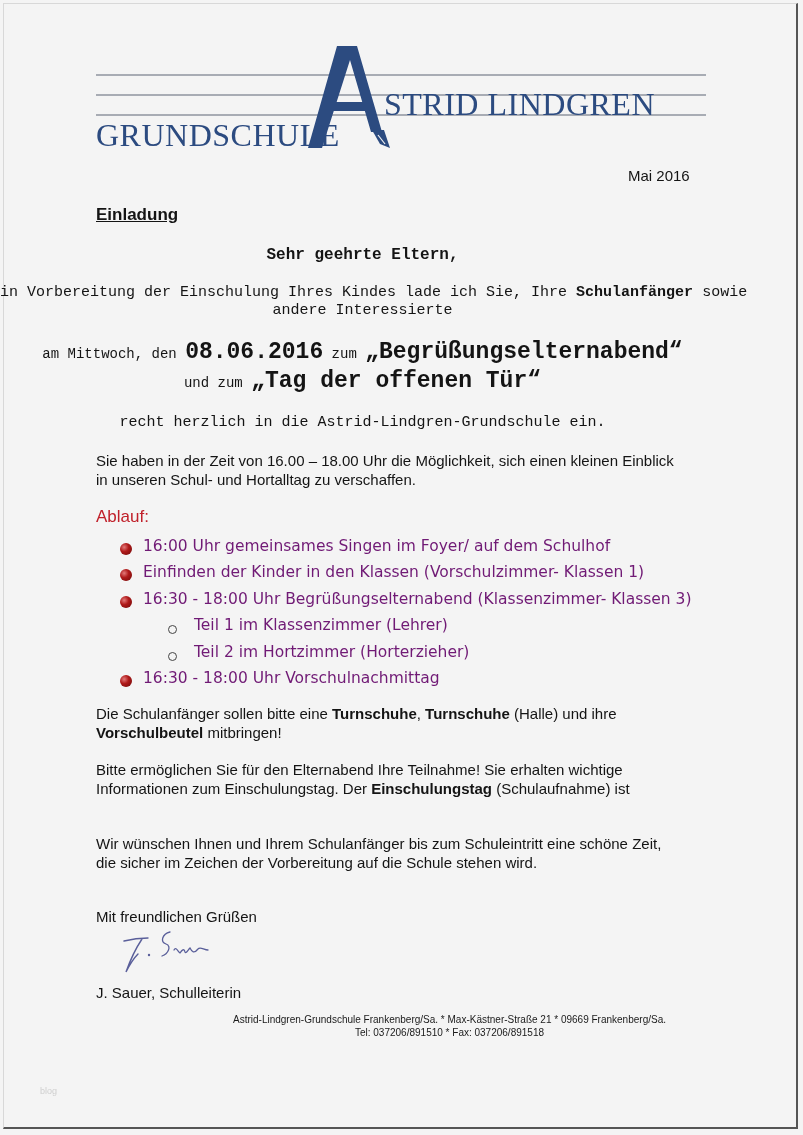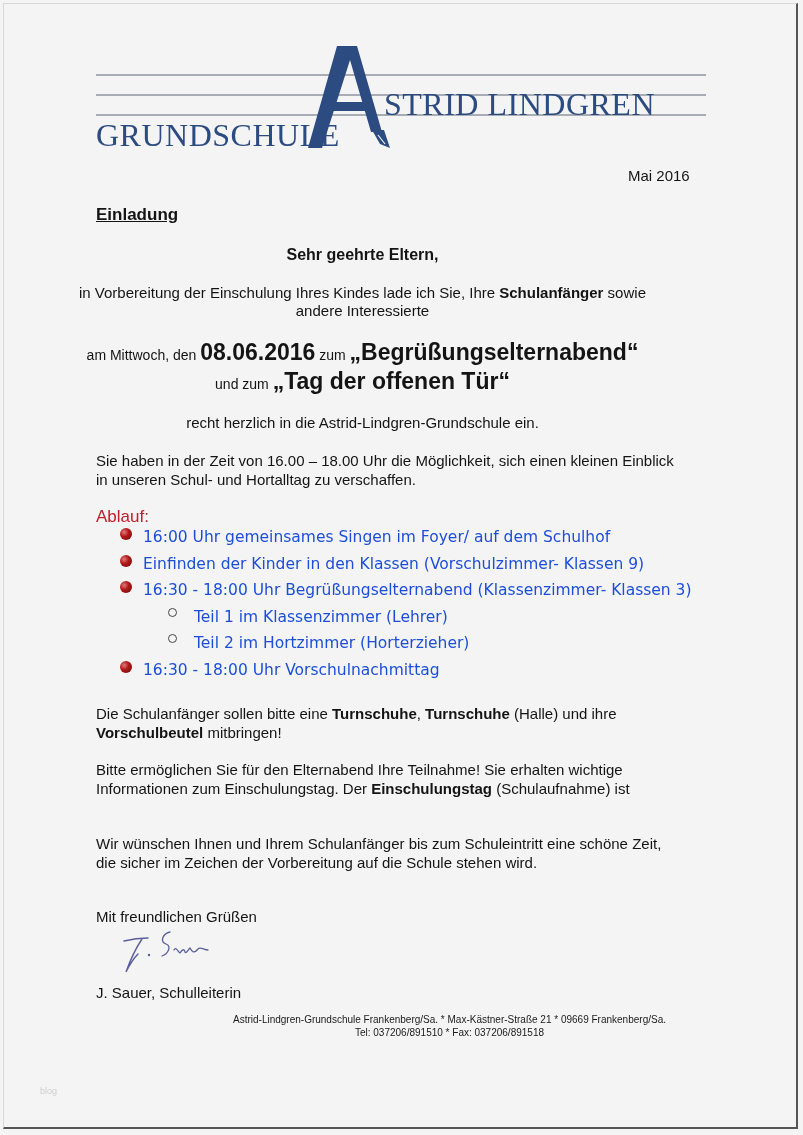--- a/index.html
+++ b/index.html
@@ -13,27 +13,27 @@
     border-right:2px solid #555; border-bottom:2px solid #555;
     box-sizing:border-box; background:#f4f4f4;
   }
   .abs { position:absolute; white-space:nowrap; }
 
   
   .logo-line { position:absolute; left:96px; width:610px; height:2px; background:#a8acb4; }
   .logo-word { position:absolute; font-family:"Liberation Serif", serif; color:#2c4b80; font-weight:normal; letter-spacing:0.5px; line-height:1; }
   .logo-A { position:absolute; left:300px; top:40px; width:95px; height:112px; }
 
-  .center { left:0; width:725px; text-align:center; }
+  .center { left:0; width:725px; text-align:center;font-family:Liberation Mono, monospace; }
   .t15 { font-size:15px; line-height:18px; }
   .body-block { position:absolute; left:96px; font-size:15px; line-height:18.5px; white-space:nowrap; }
   b { font-weight:bold; }
 
   .bullet-list { position:absolute; left:120px; top:528px; font-family:"DejaVu Sans", sans-serif; font-size:15.5px; }
-  .li { height:26.5px; display:flex; align-items:flex-start; white-space:nowrap; color:#1d4ed8; }
+  .li { height:26.5px; display:flex; align-items:flex-end; white-space:nowrap; color:#701a75; }
   .ball { width:12px; height:12px; border-radius:50%; margin-right:11px; flex:none;
     background:radial-gradient(circle at 35% 35%, #e37a7a 0%, #b01a1a 40%, #6d0707 100%); }
   .sub { padding-left:48px; }
   .ring { width:7px; height:7px; border-radius:50%; border:1px solid #444; margin-right:17px; flex:none; }
 
   .signature { position:absolute; left:118px; top:928px; width:100px; height:50px; }
   .footer { position:absolute; left:0; width:803px; text-align:center; font-size:10px; line-height:13px; color:#1a1a1a; }
   .watermark { position:absolute; left:40px; top:1086px; font-size:9px; color:#cfcfcf; }
 </style>
 </head>
@@ -82,21 +82,21 @@
 
 <div class="abs" style="left:96px; top:507px; font-size:17px; color:#c0202a; ">Ablauf:</div>
 
 <div class="bullet-list">
   <div class="li">
       <span class="ball"></span>
       <span>16:00 Uhr gemeinsames Singen im Foyer/ auf dem Schulhof</span>
     </div>
   <div class="li">
       <span class="ball"></span>
-      <span>Einfinden der Kinder in den Klassen (Vorschulzimmer- Klassen 9)</span>
+      <span>Einfinden der Kinder in den Klassen (Vorschulzimmer- Klassen 1)</span>
     </div>
   <div class="li">
       <span class="ball"></span>
       <span>16:30 - 18:00 Uhr Begrüßungselternabend (Klassenzimmer- Klassen 3)</span>
     </div>
   <div class="li sub">
       <span class="ring"></span>
       <span>Teil 1 im Klassenzimmer (Lehrer)</span>
     </div>
   <div class="li sub">

